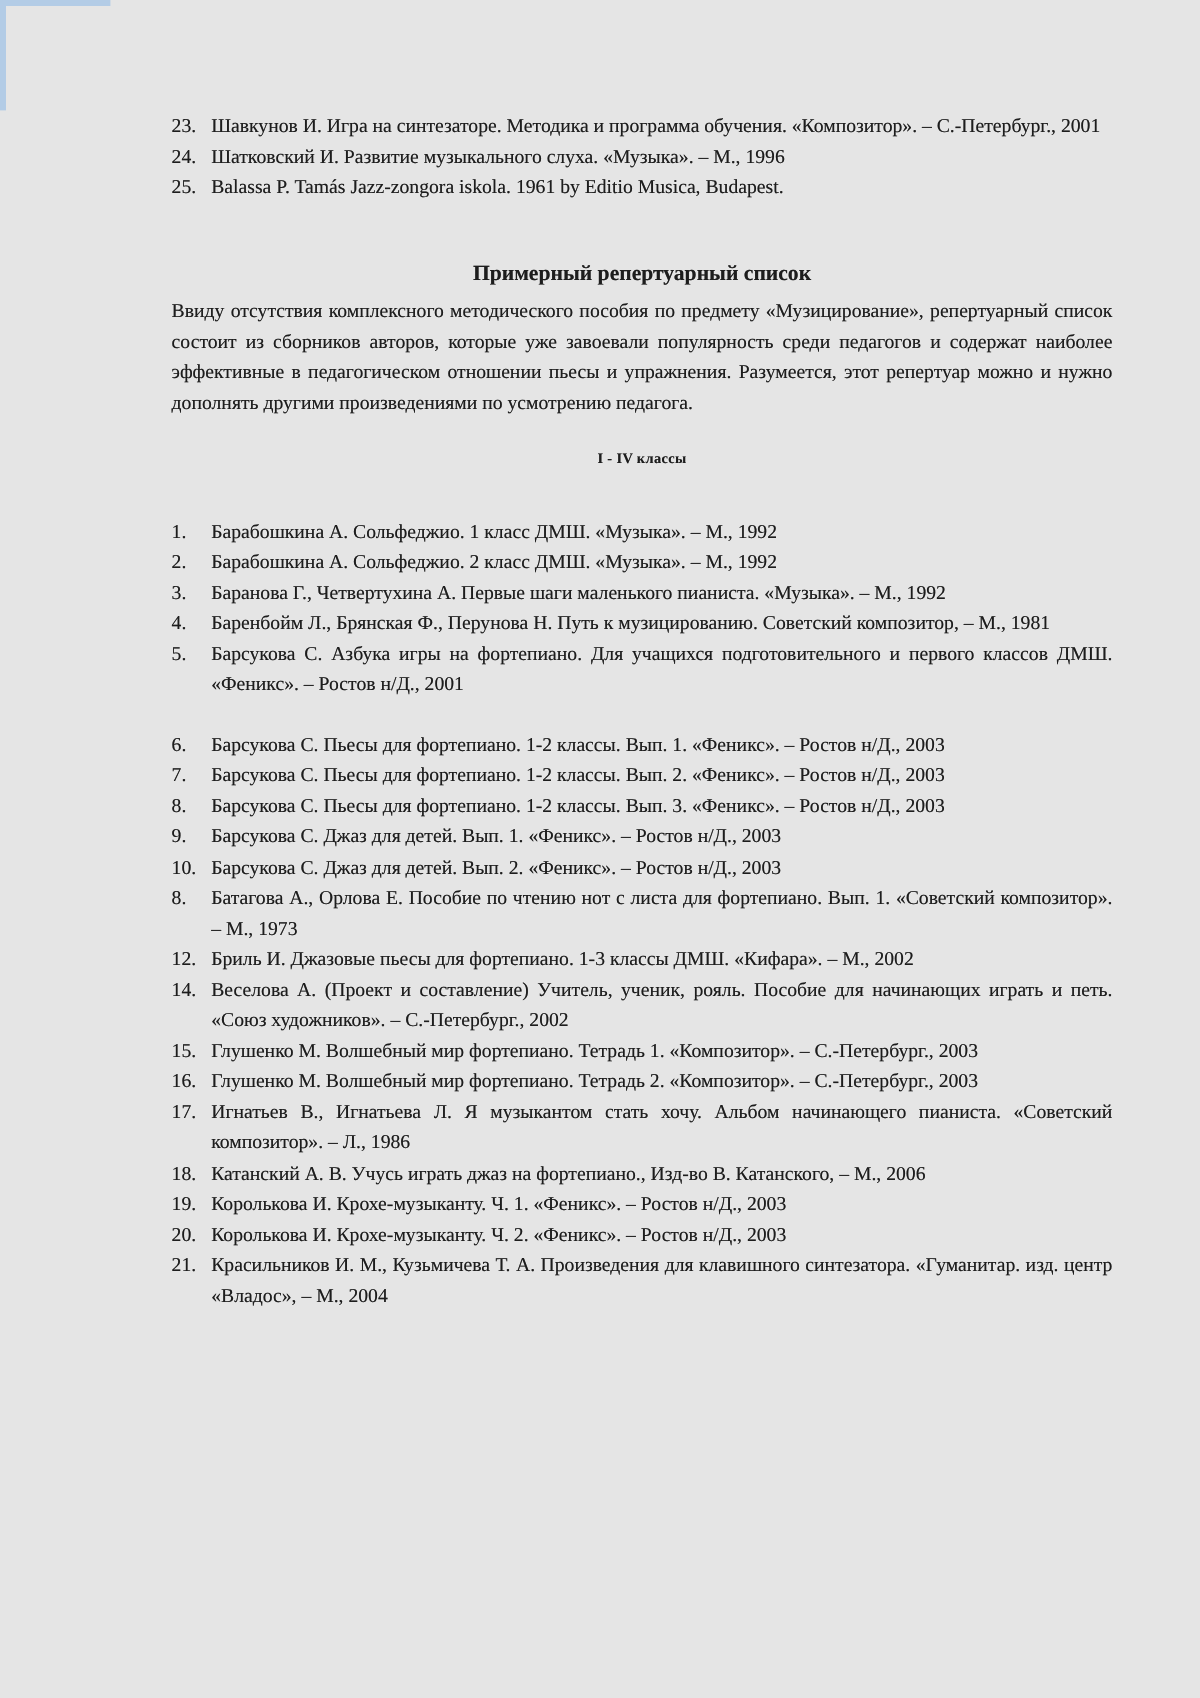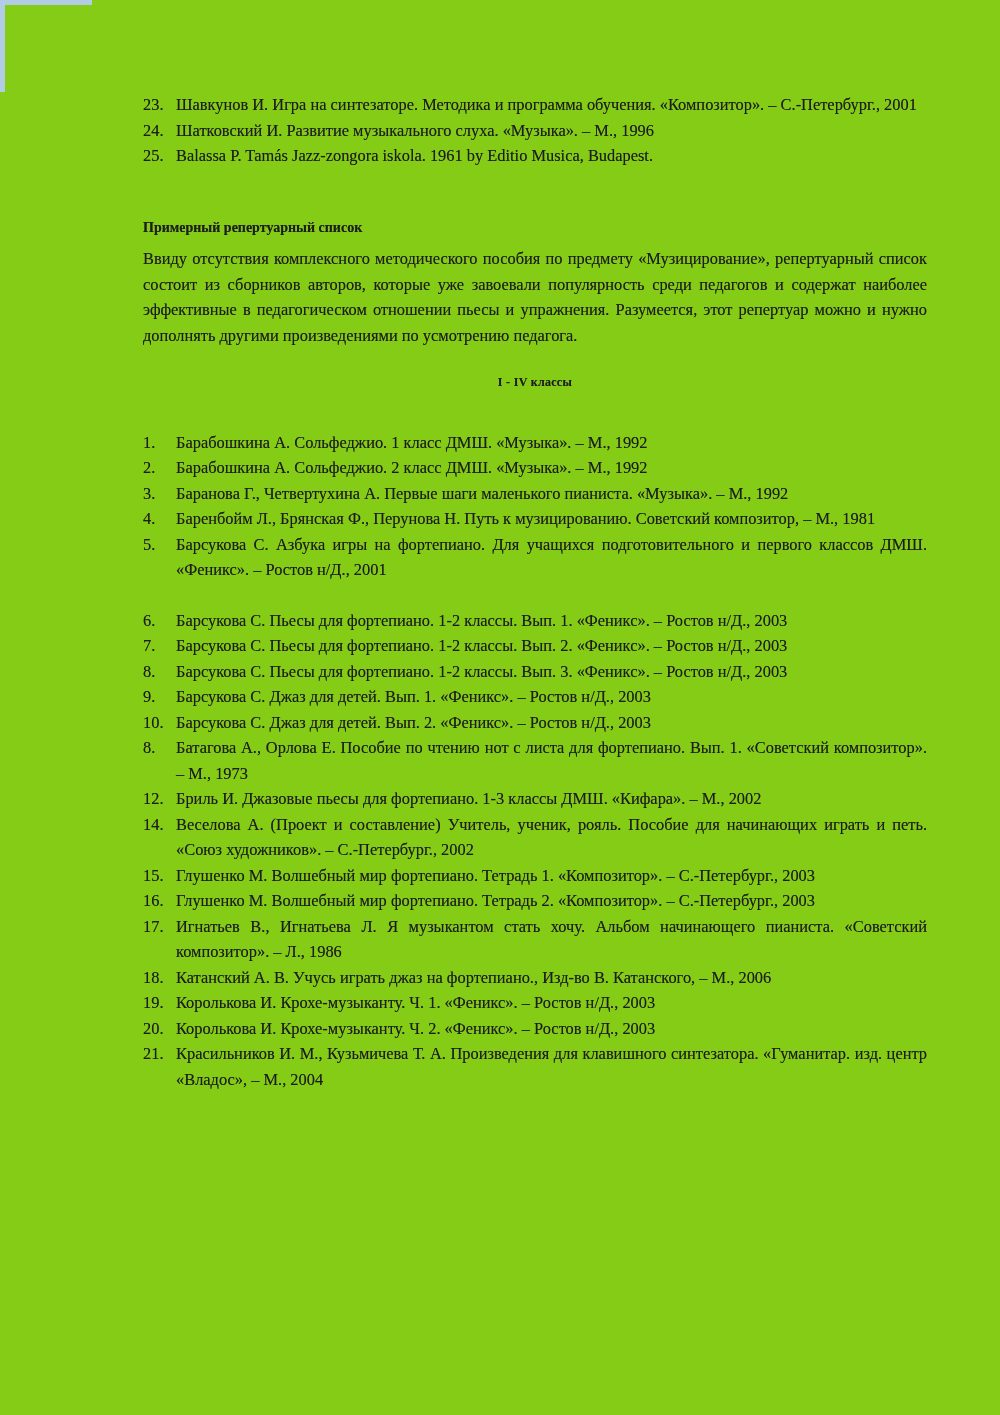--- a/index.html
+++ b/index.html
@@ -4,21 +4,21 @@
 <style>
   html, body {
     margin: 0;
     padding: 0;
     background: #ffffff;
   }
   .sheet {
     position: relative;
     width: 1000px;
     height: 1415px;
-    background: #84cc16;
+    background: #e5e5e5;
     overflow: hidden;
     font-family: "Liberation Serif", "DejaVu Serif", serif;
     color: #1d1d1d;
     font-size: 16.4px;
     line-height: 25.5px;
     text-shadow: 0 0 0.5px rgba(25,25,25,0.55);
   }
   
   .corner-mark-v {
     position: absolute;
@@ -49,23 +49,23 @@
   .ref-row .num {
     flex: 0 0 33px;
     width: 33px;
   }
   .ref-row .txt {
     flex: 1 1 auto;
     text-align: justify;
   }
   .section-heading {
     margin: 46px 0 6px 0;
-    font-size: 14px;
+    font-size: 18px;
     font-weight: bold;
-    text-align: left;
+    text-align: center;
     line-height: 25.5px;
   }
   .intro {
     margin: 0;
     text-align: justify;
   }
   .grade-heading {
     margin: 22px 0 34px 0;
     font-size: 12px;
     font-weight: bold;

